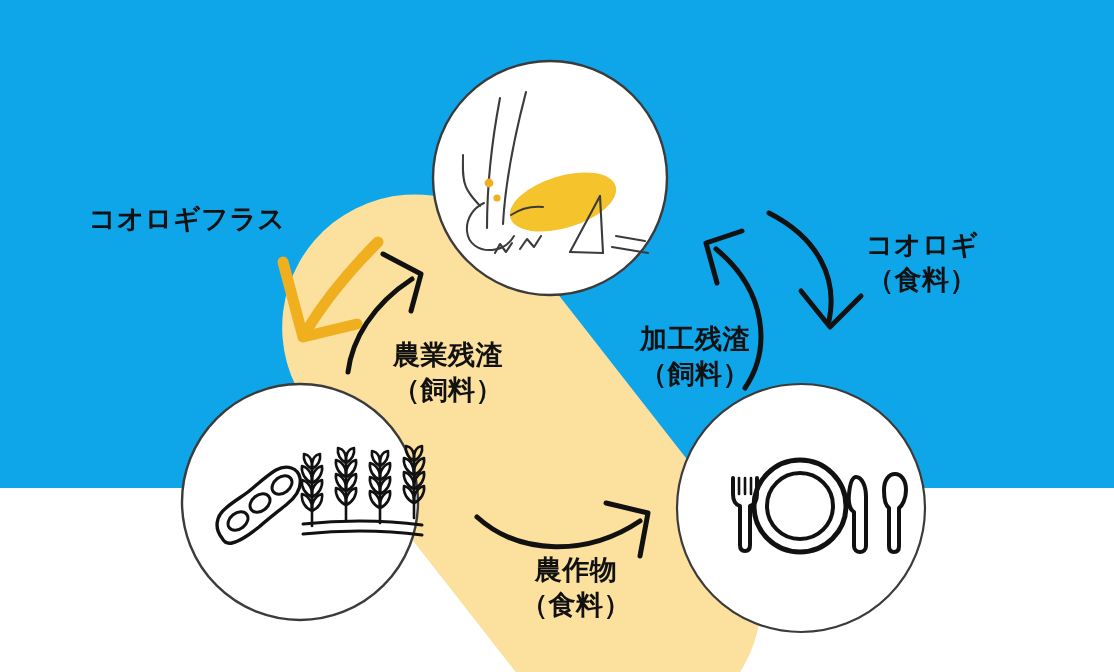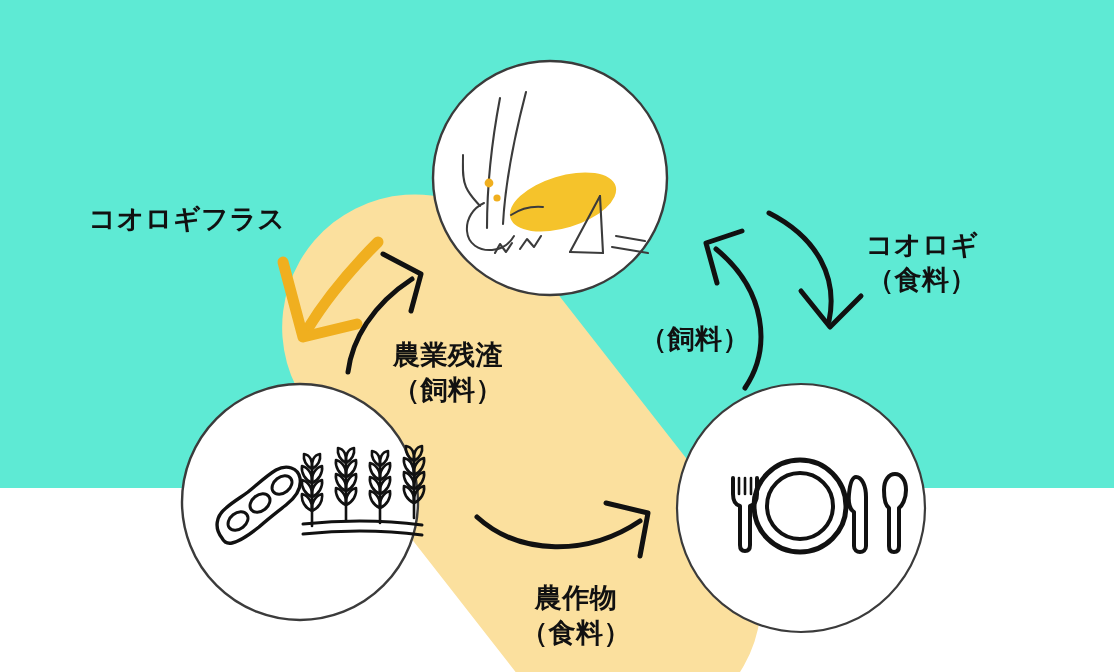--- a/index.html
+++ b/index.html
@@ -11,21 +11,21 @@
   body {
     width: 1114px;
     height: 672px;
     font-family: "Liberation Sans", "DejaVu Sans", sans-serif;
     overflow: hidden;
   }
   #diagram-root {
     position: relative;
     width: 1114px;
     height: 488px;
-    background: #5eead4;
+    background: #0ea5e9;
     font-family: Liberation Serif, serif;
   }
   svg.diagram-canvas {
     position: absolute;
     top: 0;
     left: 0;
     width: 1114px;
     height: 672px;
     display: block;
   }
@@ -224,26 +224,27 @@
   <div class="label-text" style="left:78px; top:202px; width:218px;">
     <span>コオロギフラス</span>
   </div>
 
   <div class="label-text" style="left:378px; top:338px; width:140px;">
     <span>農業残渣</span>
     <span class="l2">（飼料）</span>
   </div>
 
   <div class="label-text" style="left:625px; top:322px; width:140px;">
+    <span>加工残渣</span>
     <span class="l2">（飼料）</span>
   </div>
 
   <div class="label-text" style="left:852px; top:190px; width:140px;margin-top:38px;">
     <span>コオロギ</span>
     <span class="l2">（食料）</span>
   </div>
 
-  <div class="label-text" style="left:506px; top:553px; width:140px;margin-top:28px;">
+  <div class="label-text" style="left:506px; top:553px; width:140px;">
     <span>農作物</span>
     <span class="l2">（食料）</span>
   </div>
 
 </div>
 
 </body></html>

